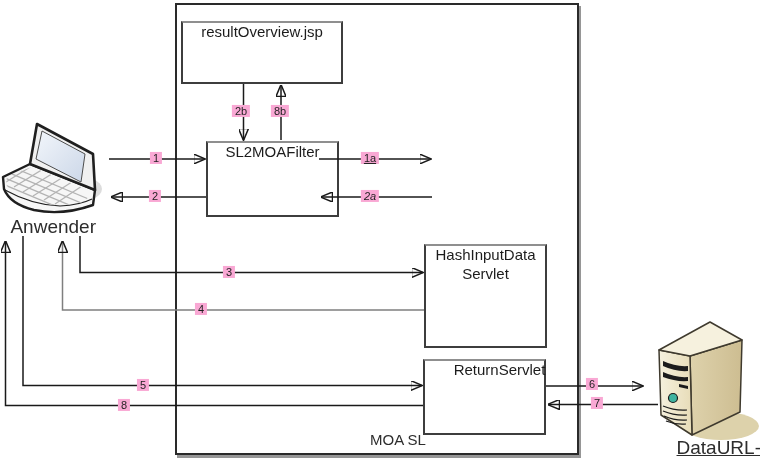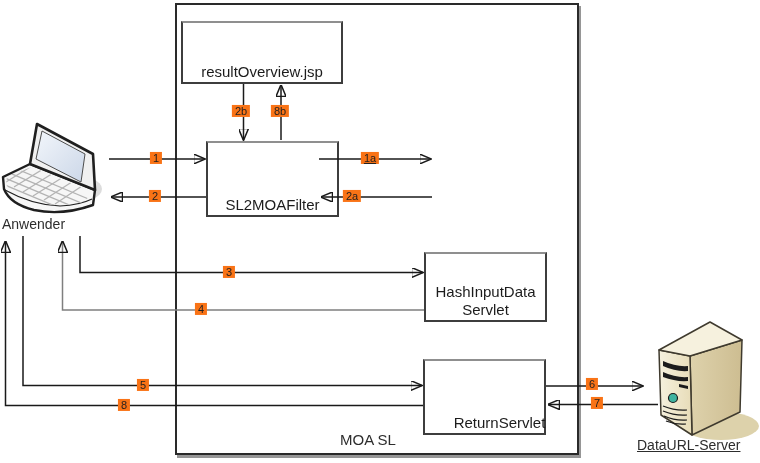--- a/index.html
+++ b/index.html
@@ -10,51 +10,51 @@
   .bigbox{
     position:absolute;box-sizing:border-box;border:2px solid #2a2a2a;
     box-shadow:2px 3px 0 #969696;background:#ffffff;z-index:1;
   }
   .bigbox-label{
     position:absolute;z-index:2;font-size:15px;color:#2d2d2d;text-align:center;
   }
   .node{
     position:absolute;box-sizing:border-box;background:#ffffff;
     border:2px solid #3d3d3d;border-top-color:#8f8f8f;
-    display:flex;flex-direction:column;align-items:center;justify-content:flex-end;
+    display:flex;flex-direction:column;align-items:center;justify-content:flex-start;
     text-align:center;font-size:15px;line-height:1.25;color:#1c1c1c;z-index:2;
   }
   .wires{position:absolute;left:0;top:0;z-index:3;pointer-events:none;}
   .wires path{fill:none;stroke:#1a1a1a;stroke-width:1.5;}
   .wires path.gray{stroke:#7f7f7f;}
   .num{
     position:absolute;z-index:4;transform:translate(-50%,-50%);
-    font-size:11px;color:#1f1f1f;background:#f97316;padding:0 3px;line-height:1.1;
+    font-size:11px;color:#1f1f1f;background:#f9a8d4;padding:0 3px;line-height:1.1;
   }
   .actor-icon{position:absolute;z-index:2;}
-  .actor-label{position:absolute;z-index:2;font-size:14px;color:#2d2d2d;text-align:left;}
+  .actor-label{position:absolute;z-index:2;font-size:19px;color:#2d2d2d;text-align:right;}
 </style>
 </head>
 <body>
 
 <div class="canvas">
 
   <div class="bigbox" style="left:175px;top:3px;width:404px;height:452px;"></div>
-  <div class="bigbox-label" style="left:328px;top:431px;width:80px;">MOA SL</div>
+  <div class="bigbox-label" style="left:358px;top:431px;width:80px;">MOA SL</div>
 
   <div class="node" style="left:181px;top:21px;width:162px;height:63px;">
     <span>resultOverview.jsp</span>
   </div>
 
   <div class="node" style="left:206px;top:141px;width:133px;height:76px;">
     <span>SL2MOAFilter</span>
   </div>
 
 
-  <div class="node" style="left:424px;top:252px;width:123px;height:70px;">
+  <div class="node" style="left:424px;top:244px;width:123px;height:104px;">
     <span>HashInputData</span>
     <span>Servlet</span>
   </div>
 
   <div class="node" style="left:423px;top:359px;width:123px;height:76px;padding-left:30px;">
     <span>ReturnServlet</span>
   </div>
 
   <svg class="actor-icon" style="left:0;top:112px;" width="120" height="110" viewBox="0 0 120 110">
     <defs>
@@ -139,21 +139,21 @@
     <path class="gray" d="M424,310 H62.5 V241" marker-end="url(#ah)"></path>
     <path d="M23,236 V385.5 H422" marker-end="url(#ah)"></path>
     <path d="M546,386 H643" marker-end="url(#ah)"></path>
     <path d="M658,404.5 H548" marker-end="url(#ah)"></path>
     <path d="M423,405.5 H5.5 V241" marker-end="url(#ah)"></path>
   </svg>
 
   <span class="num" style="left:156px;top:158px;">1</span>
   <span class="num" style="left:155px;top:196px;">2</span>
   <span class="num" style="left:370px;top:158px;text-decoration:underline;">1a</span>
-  <span class="num" style="left:352px;top:196px;">2a</span>
+  <span class="num" style="left:370px;top:196px;font-style:italic;">2a</span>
   <span class="num" style="left:280px;top:111px;">8b</span>
   <span class="num" style="left:241px;top:111px;">2b</span>
   <span class="num" style="left:229px;top:272px;">3</span>
   <span class="num" style="left:201px;top:309px;">4</span>
   <span class="num" style="left:143px;top:385px;">5</span>
   <span class="num" style="left:592px;top:384px;">6</span>
   <span class="num" style="left:597px;top:403px;">7</span>
   <span class="num" style="left:124px;top:405px;">8</span>
 
 </div>

